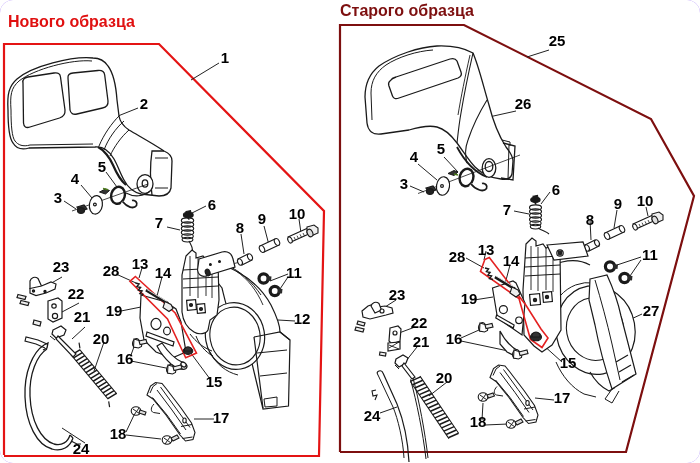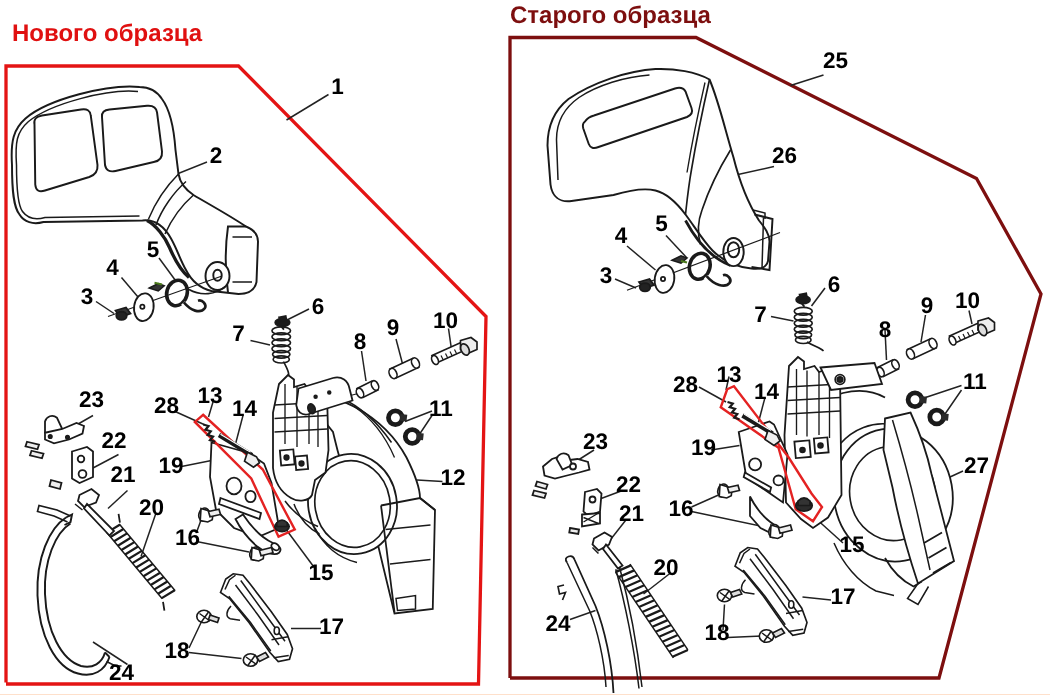--- a/index.html
+++ b/index.html
@@ -1,17 +1,17 @@
 <!DOCTYPE html>
 <html><head>
 <meta charset="utf-8">
 <style>
 html,body{margin:0;padding:0;background:#fff;}
-#stage{position:relative;width:700px;height:463px;overflow:hidden;background:#f97316;
-font-family:"Liberation Sans",sans-serif;}
+#stage{position:relative;width:700px;height:463px;overflow:hidden;background:#8b5cf6;
+font-family:"Liberation Sans",sans-serif;border-radius:13px;}
 svg{position:absolute;left:0;top:0;}
 .lbl{font:bold 15px "Liberation Sans",sans-serif;fill:#000;}
 .hdr{font:bold 16px "Liberation Sans",sans-serif;}
 </style>
 </head>
 <body>
 <div id="stage">
 <svg width="700" height="463" viewBox="0 0 700 463">
 <rect x="0" y="0" width="700" height="463" fill="#ffffff"></rect>
 

